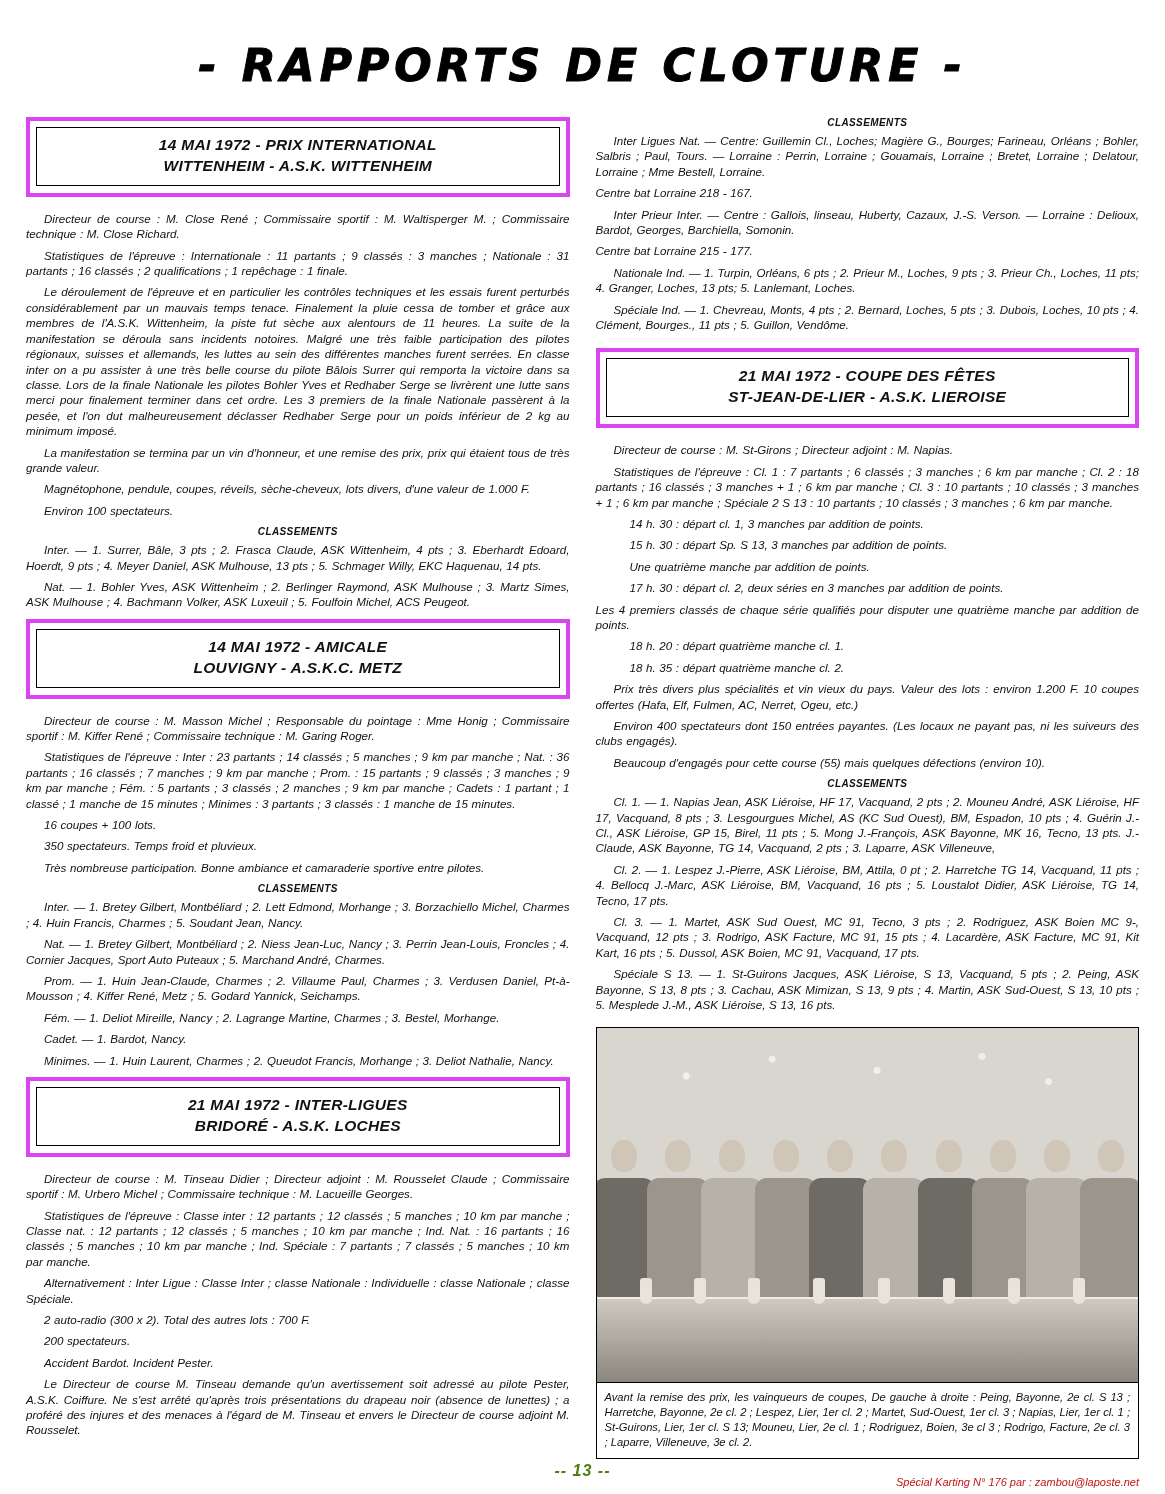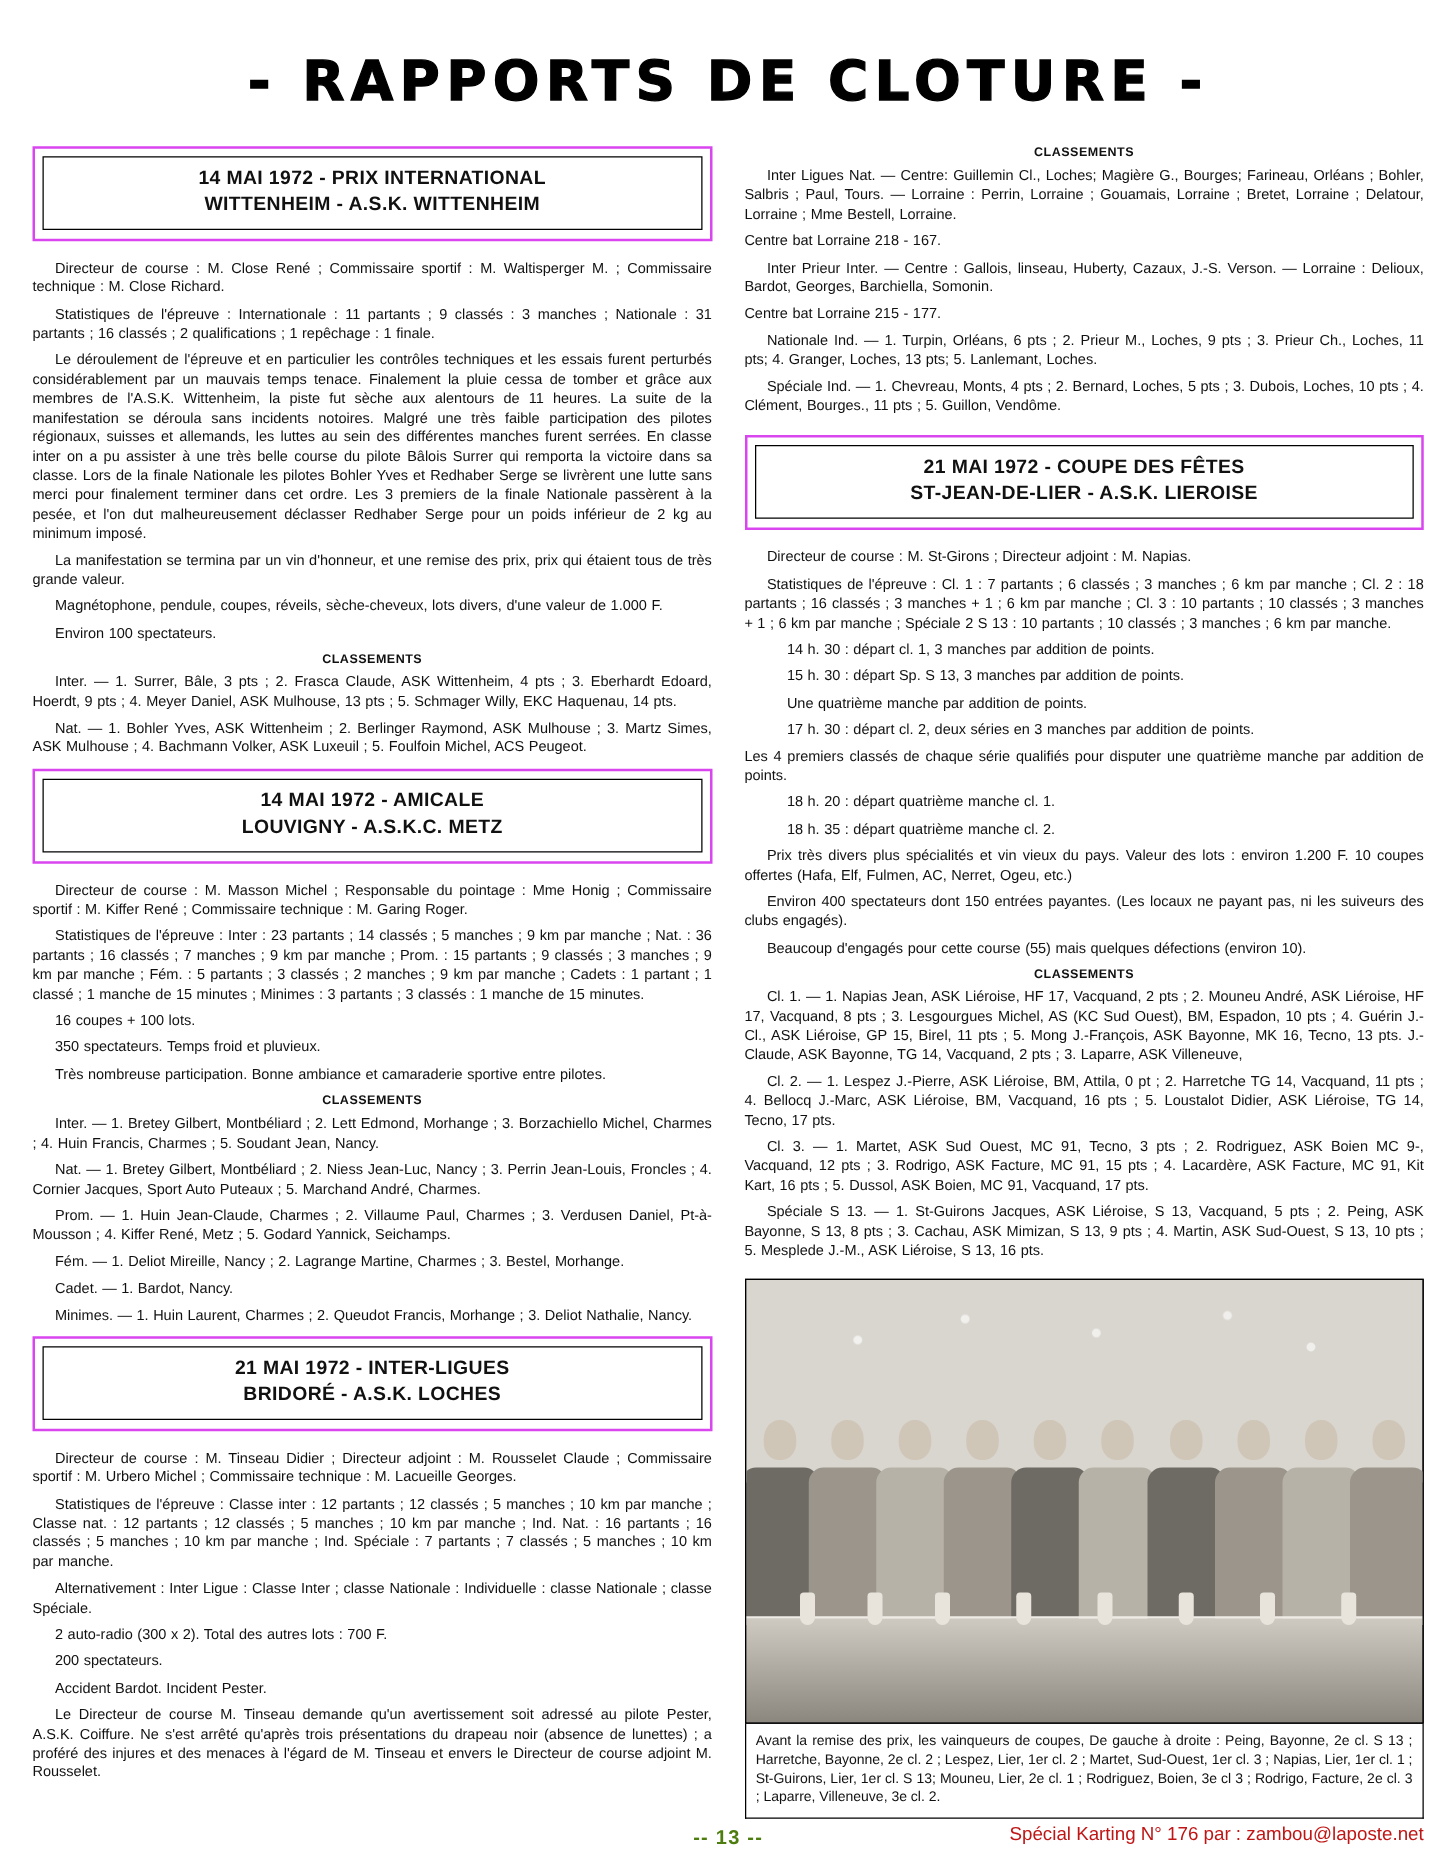--- a/index.html
+++ b/index.html
@@ -7,39 +7,40 @@
   body {
     width:1165px; height:1494px;
     background:#ffffff;
     font-family:"Liberation Sans", sans-serif;
     color:#111;
     position:relative;
   }
   .page {
     position:absolute; left:0; top:0; width:1165px; height:1494px;
     padding:22px 26px 10px 26px;
+    font-style:italic;
   }
   .masthead {
     text-align:center;
     font-family:"DejaVu Sans", sans-serif;
     font-weight:bold;
     font-size:44px;
     letter-spacing:5px;
     margin:18px 0 26px 0;
     color:#000;
     -webkit-text-stroke:1px #000;
   }
   .cols {
     display:flex;
     gap:26px;
     align-items:flex-start;
   }
   .col { width:50%; }
   .hdrbox {
-    border:2px solid #d946ef;
+    border:4px solid #d946ef;
     padding:6px 6px 7px 6px;
     margin:0 0 14px 0;
     text-align:center;
   }
   .hdrbox .inner {
     border:1px solid #000;
     padding:7px 4px 8px 4px;
   }
   .hdrbox .l1, .hdrbox .l2 {
     font-weight:bold;
@@ -108,22 +109,22 @@
   .caption {
     border:1px solid #000; border-top:none;
     padding:7px 8px 8px 8px;
     font-size:11.2px; line-height:1.35; text-align:justify;
   }
   .footer {
     position:absolute; left:0; right:0; bottom:14px; text-align:center;
   }
   .pagenum { font-weight:bold; font-size:16px; color:#4d7c0f; letter-spacing:1px; }
   .credit {
-    position:absolute; right:26px; bottom:18px;
-    color:#c01515; font-size:15px;
+    position:absolute; right:26px; bottom:6px;
+    color:#c01515; font-size:11px;
   }
 </style>
 </head>
 <body>
 
 <div class="page">
 
   <div class="masthead">- RAPPORTS DE CLOTURE -</div>
 
   <div class="cols">

